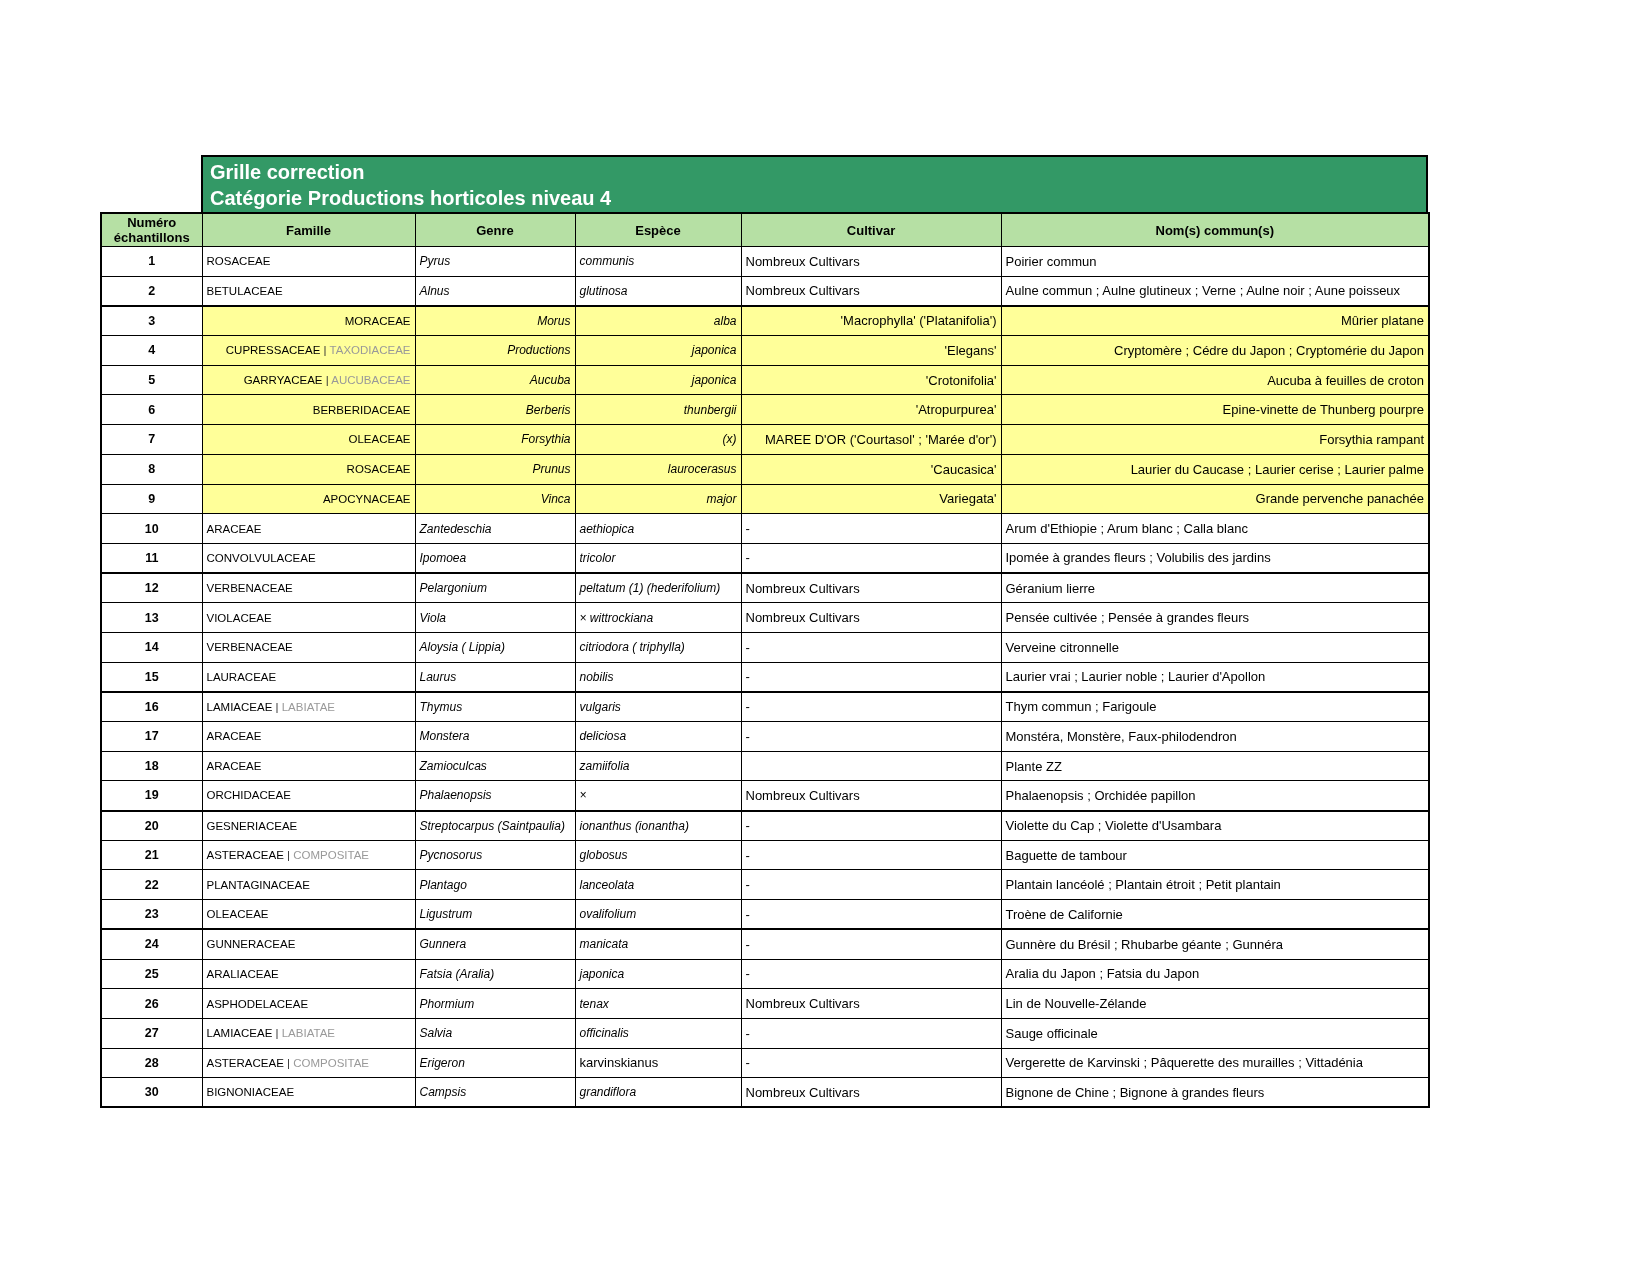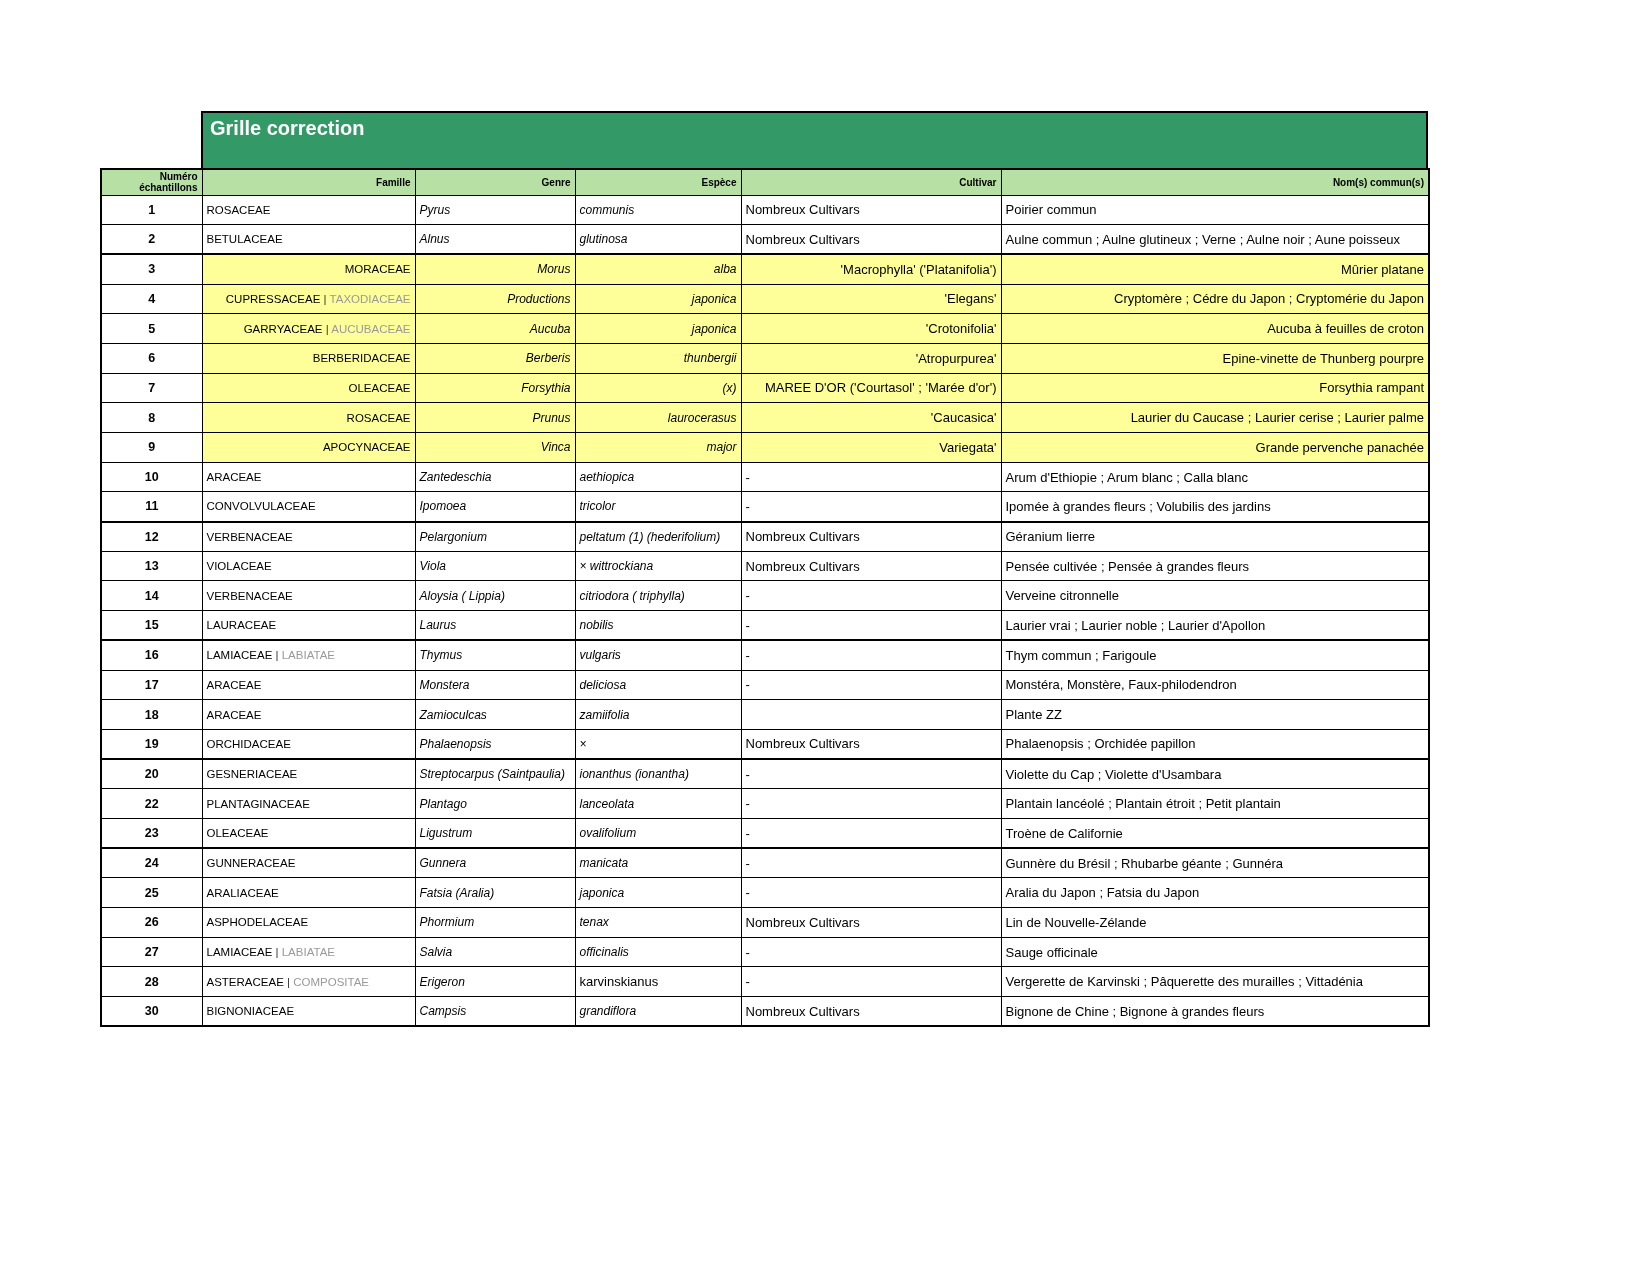--- a/index.html
+++ b/index.html
@@ -7,29 +7,30 @@
     width:1650px; height:1275px; position:relative; overflow:hidden;
     font-family:"Liberation Sans","DejaVu Sans",sans-serif; color:#000;
   }
   .sheet { position:absolute; left:100px; top:111px; width:1328px; }
 
   .title-block {
     margin-left:101px; height:57px; box-sizing:border-box;
     background:#339966; border:2px solid #000; border-bottom:none;
     color:#ffffff; font-weight:bold; font-size:20px; line-height:26px;
     padding:2px 0 0 7px;
+    margin-top:44px;
   }
 
   table.grid {
     border-collapse:collapse; table-layout:fixed; width:1328px;
     border:2px solid #000;
   }
   .grid th {
     background:#b6e0a4; border:1px solid #000;
-    font-size:10px; font-weight:bold; text-align:right; vertical-align:middle;
+    font-size:13px; font-weight:bold; text-align:center; vertical-align:middle;
     padding:1px 4px; height:26px; box-sizing:border-box; overflow:hidden;
   }
   .grid td {
     border:1px solid #000; background:#ffffff;
     font-size:13px; vertical-align:middle; padding:0 4px;
     height:29.7px; box-sizing:border-box; white-space:nowrap; overflow:visible;
   }
   td.c-num  { text-align:center; font-weight:bold; font-size:12.5px; }
   td.c-fam  { font-size:11.5px; }
   td.c-fam .syn  { color:#999999; }
@@ -38,20 +39,21 @@
   td.c-esp.upright   { font-style:normal; font-size:13px;margin-top:42px; }
   tr.hl td:not(.c-num) { background:#ffff99;text-align:right; }
   tr.thick td { border-top:2.5px solid #000; }
 </style>
 </head>
 <body>
 
 <div class="sheet">
   <div class="title-block">
     <div>Grille correction</div>
+    <div>Catégorie Productions horticoles niveau 4</div>
   </div>
   <table class="grid">
     <colgroup>
       <col style="width:101px">
         <col style="width:213px">
         <col style="width:160px">
       <col style="width:166px">
         <col style="width:260px">
         <col style="width:428px">
     </colgroup>
@@ -220,20 +222,28 @@
         </tr>
         <tr class="thick">
           <td class="c-num">20</td>
           <td class="c-fam"><span>GESNERIACEAE</span></td>
           <td class="c-gen">Streptocarpus (Saintpaulia)</td>
           <td class="c-esp">ionanthus (ionantha)</td>
           <td class="c-cul">-</td>
           <td class="c-nom">Violette du Cap ; Violette d'Usambara</td>
         </tr>
         <tr>
+          <td class="c-num">21</td>
+          <td class="c-fam"><span>ASTERACEAE</span><span class="pipe"> | </span><span class="syn">COMPOSITAE</span></td>
+          <td class="c-gen">Pycnosorus</td>
+          <td class="c-esp">globosus</td>
+          <td class="c-cul">-</td>
+          <td class="c-nom">Baguette de tambour</td>
+        </tr>
+        <tr>
           <td class="c-num">22</td>
           <td class="c-fam"><span>PLANTAGINACEAE</span></td>
           <td class="c-gen">Plantago</td>
           <td class="c-esp">lanceolata</td>
           <td class="c-cul">-</td>
           <td class="c-nom">Plantain lancéolé ; Plantain étroit ; Petit plantain</td>
         </tr>
         <tr>
           <td class="c-num">23</td>
           <td class="c-fam"><span>OLEACEAE</span></td>

